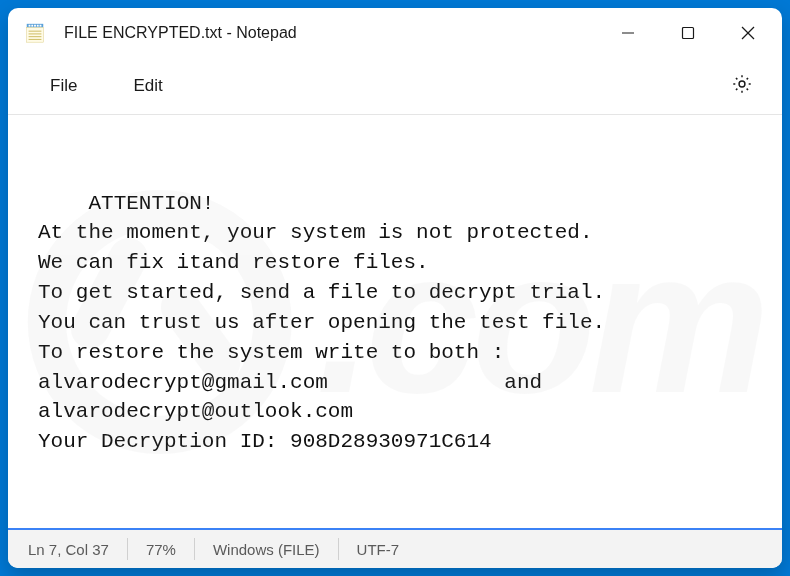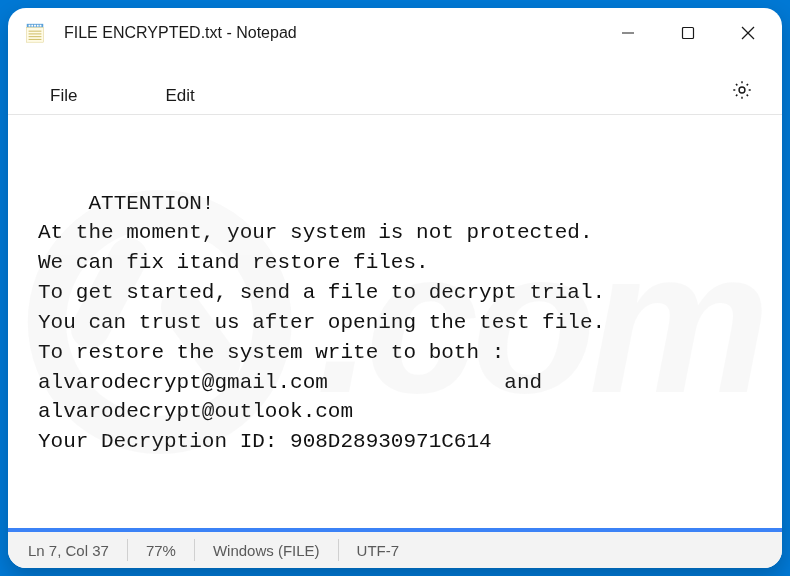--- a/index.html
+++ b/index.html
@@ -8,21 +8,21 @@
     height: 576px;
     background: #0078d4;
     padding: 8px;
     font-family: "Segoe UI", sans-serif;
     overflow: hidden;
   }
   .window {
     width: 100%;
     height: 100%;
     background: #ffffff;
-    border-radius: 18px;
+    border-radius: 10px;
     display: flex;
     flex-direction: column;
     box-shadow: 0 8px 20px rgba(0,0,0,0.2);
     overflow: hidden;
   }
   .titlebar {
     display: flex;
     align-items: center;
     height: 50px;
     padding: 0 4px 0 16px;
@@ -44,24 +44,23 @@
     width: 60px;
     height: 100%;
     display: flex;
     align-items: center;
     justify-content: center;
     color: #1a1a1a;
   }
   .win-btn svg { width: 14px; height: 14px; }
   .menubar {
     display: flex;
-    align-items: flex-end;
+    align-items: center;
     height: 56px;
     padding: 0 14px;
-    gap: 32px;
   }
   .menu-item {
     padding: 8px 28px;
     font-size: 17px;
     color: #1a1a1a;
     border-radius: 4px;
   }
   .settings-btn {
     width: 44px;
     height: 44px;
@@ -89,21 +88,21 @@
     position: relative;
   }
   .statusbar {
     display: flex;
     align-items: center;
     height: 40px;
     background: #f3f3f3;
     font-size: 15px;
     color: #5a5a5a;
     padding-left: 20px;
-    border-top: 4px solid #3b82f6;
+    border-top: 2px solid #3b82f6;
   }
   .status-sep {
     width: 1px;
     height: 22px;
     background: #d0d0d0;
     margin: 0 18px;
   }
   .watermark {
     position: absolute;
     inset: 0;

